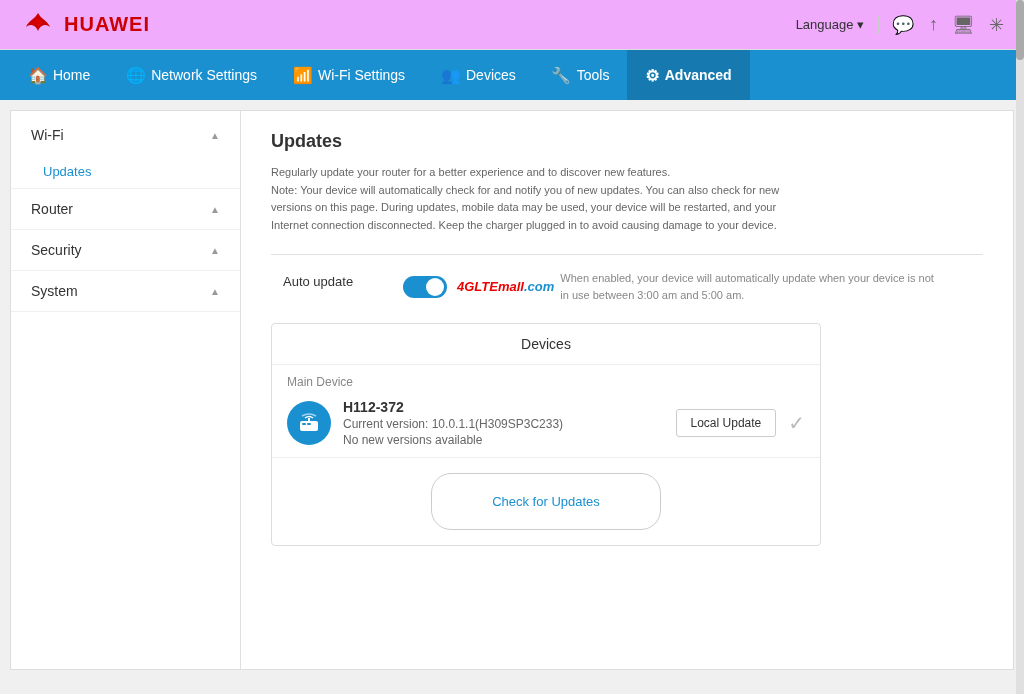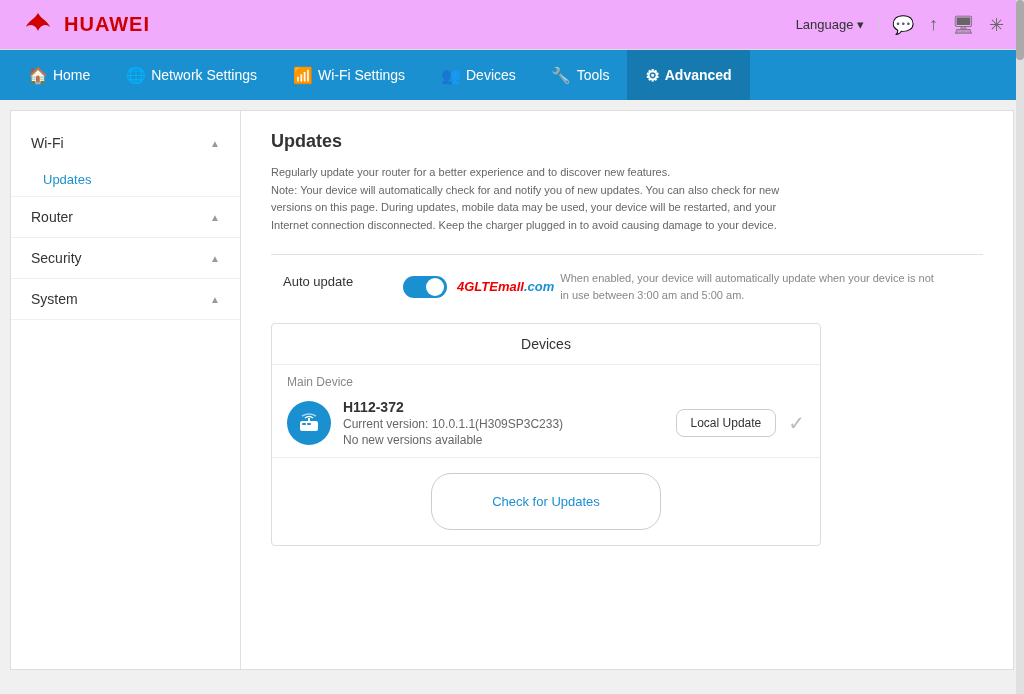--- a/index.html
+++ b/index.html
@@ -81,21 +81,21 @@
       background: #fff;
       min-height: 560px;
       margin: 10px;
       border: 1px solid #ddd;
     }
 
     
     .sidebar {
       width: 230px;
       border-right: 1px solid #e0e0e0;
-      padding: 12px 0;
+      padding: 4px 0;
       flex-shrink: 0;
     }
     .sidebar-section {
       border-bottom: 1px solid #f0f0f0;
     }
     .sidebar-header {
       display: flex;
       align-items: center;
       justify-content: space-between;
       padding: 12px 20px;
@@ -248,21 +248,21 @@
     .device-status {
       font-size: 12px;
       color: #666;
     }
     .local-update-btn {
       border: 1px solid #ccc;
       background: #fff;
       padding: 6px 14px;
       font-size: 12px;
       color: #333;
-      border-radius: 8px;
+      border-radius: 3px;
       cursor: pointer;
     }
     .check-icon {
       color: #bbb;
       font-size: 20px;
     }
     .check-for-updates-wrapper {
       padding: 15px;
       text-align: center;
     }

